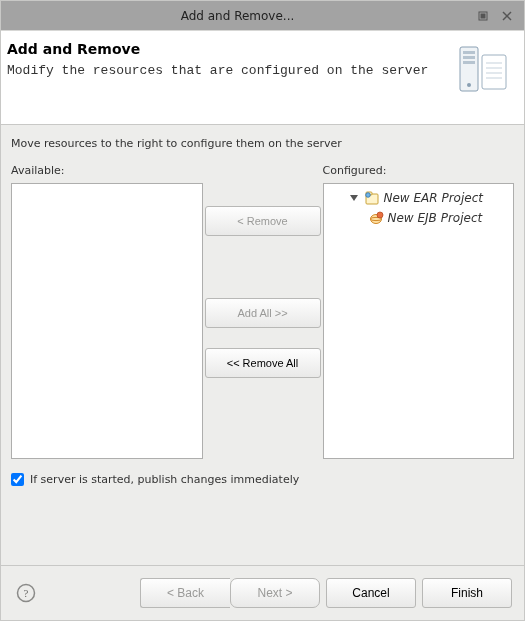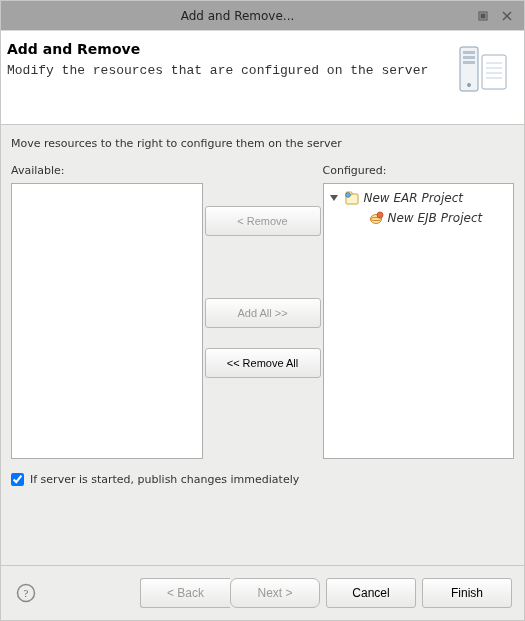--- a/index.html
+++ b/index.html
@@ -70,21 +70,21 @@
   }
   .transfer-btn:disabled {
     color:#9a9a98;
     cursor:default;
   }
   .spacer-sm { height:20px; }
   .spacer-lg { height:62px; }
   .col-btns .pre-first { height:22px; }
   .tree-item {
     display:flex; align-items:center;
-    padding:2px 4px 2px 4px;
+    padding:2px 4px 2px 24px;
     font-style:italic;
     font-size:12px;
     color:#333;
     white-space:nowrap;
   }
   .tree-item.child { padding-left:44px;}
   .twisty { width:12px; display:inline-flex; justify-content:center; margin-right:4px;}
   .node-icon { width:16px; height:16px; display:inline-flex; align-items:center; justify-content:center; margin-right:4px;}
   .check-row { margin-top:14px; display:flex; align-items:center; gap:6px; font-size:11px; color:#333;}
   .check-row input { margin:0; }

